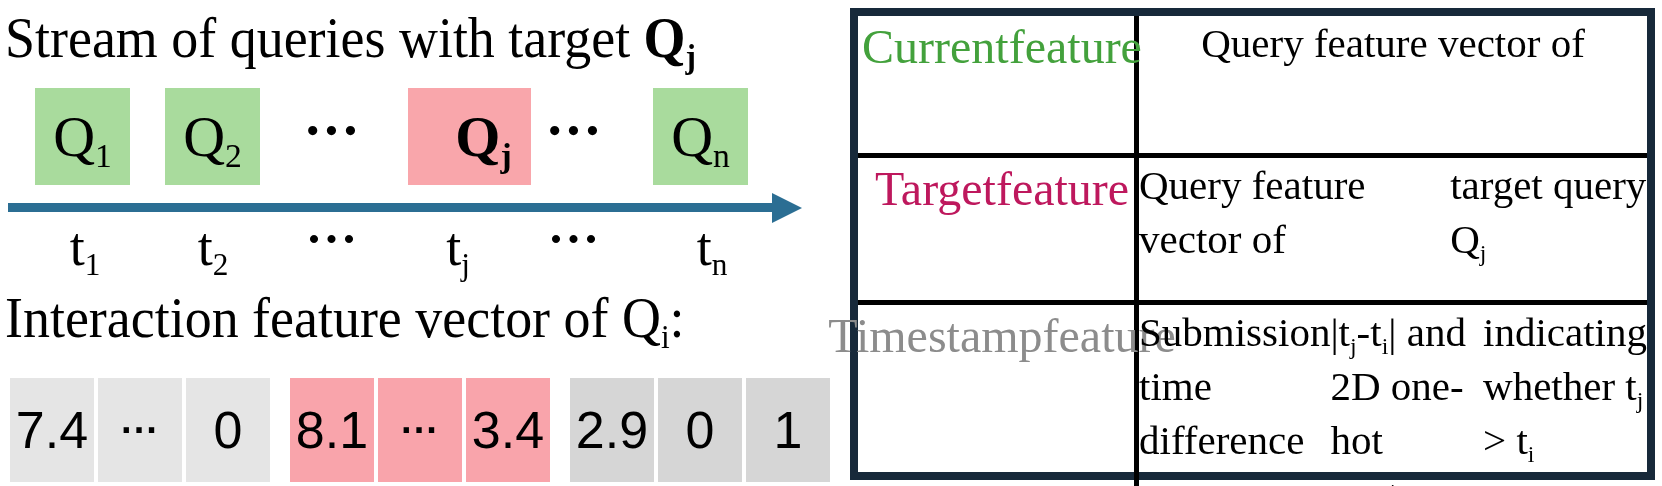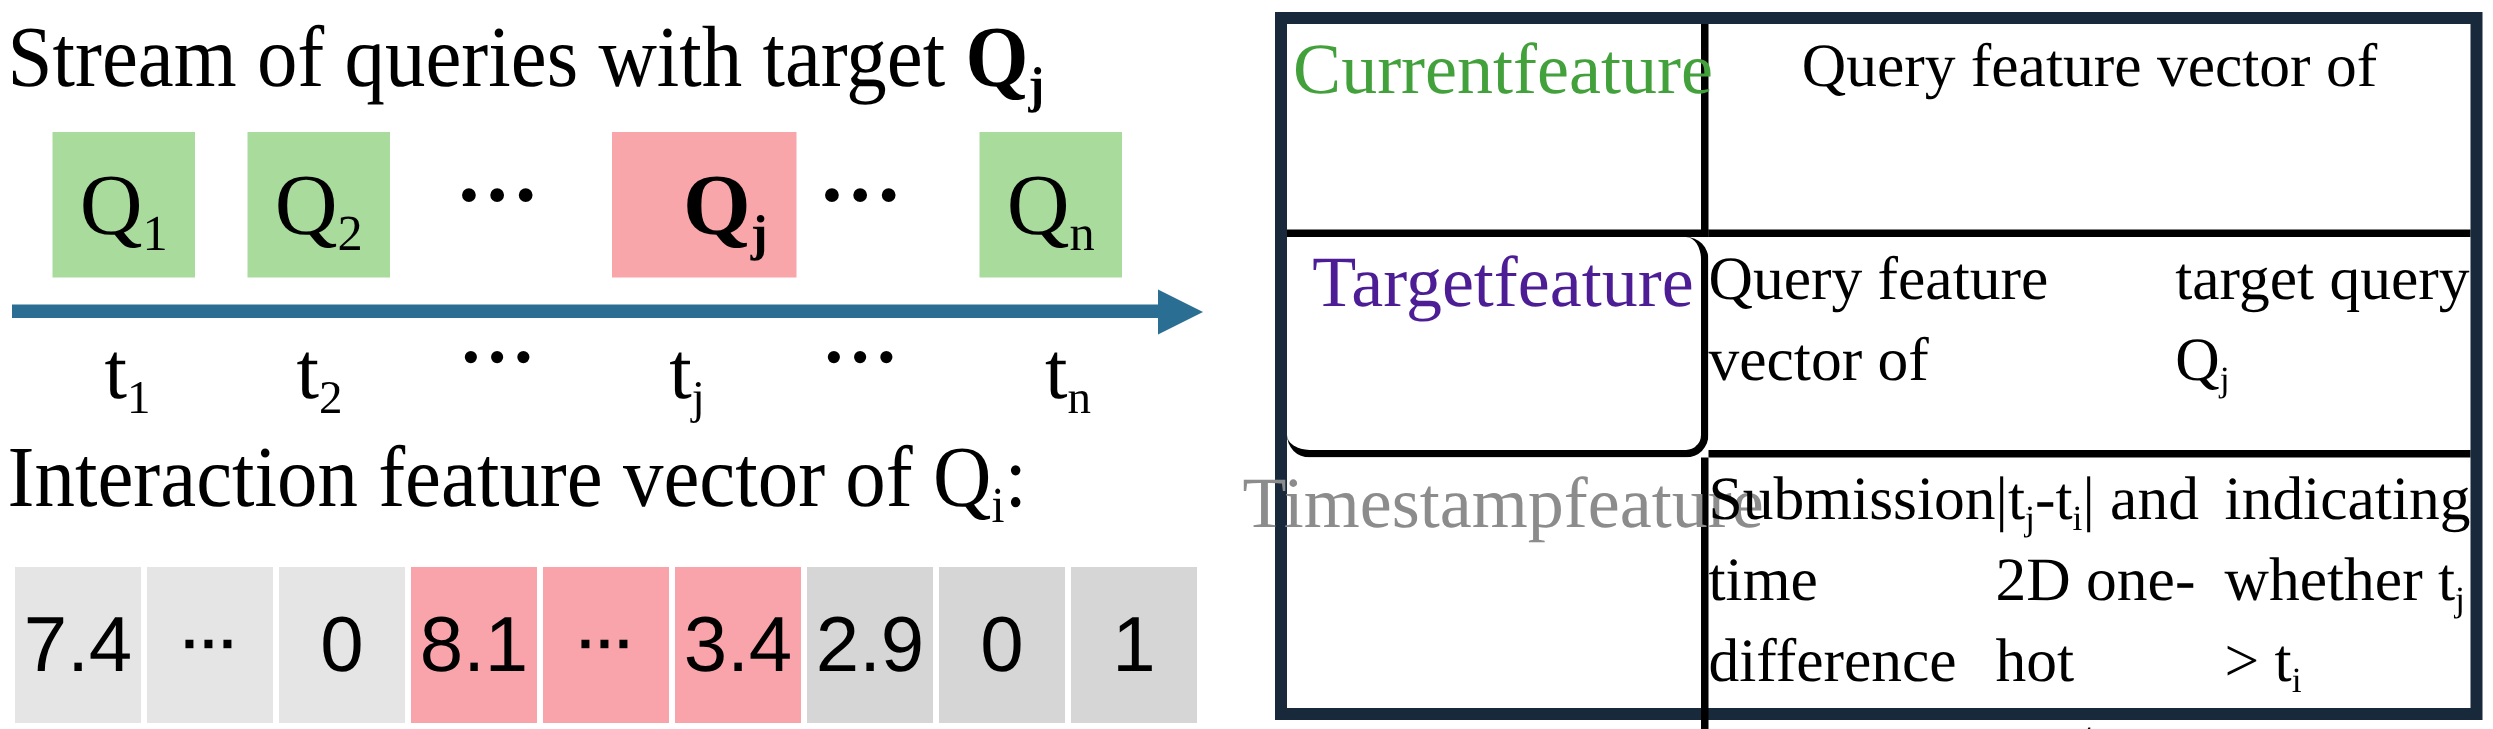--- a/index.html
+++ b/index.html
@@ -48,37 +48,37 @@
   }
   .cells-row { position:absolute; left:10px; top:378px; display:flex; }
   .cell {
     width:84px; height:104px; margin-right:4px;
     display:flex; align-items:center; justify-content:center;
     font-family:"Liberation Sans", sans-serif; font-size:52px;
   }
   .cell.current   { background:#e5e5e5; }
   .cell.target    { background:#f9a4ab; }
   .cell.timestamp { background:#d6d6d6; }
-  .cell.group-start { }
+  .cell.group-start { margin-left:16px; }
   .cell.dots-cell { font-size:38px; font-weight:bold; }
 
   
   .legend {
     position:absolute; left:850px; top:8px; width:805px; height:472px;
     box-sizing:border-box; border:8px solid #17293a; background:#fff;
     display:grid; grid-template-columns:281px 1fr; grid-template-rows:142px 147px 1fr;
   }
   .lcell {
     box-sizing:border-box; display:flex; flex-direction:row; justify-content:center;
   }
   .lcell.colsep { border-right:5px solid #000; }
   .lcell.rowsep { border-bottom:5px solid #000; }
   .feat-label { padding-left:12px; font-size:48px; line-height:1.3; }
   .feat-label.green { color:#43a13c; }
-  .feat-label.pink  { color:#4c1d95;border-radius:15px; }
+  .feat-label.pink  { color:#be185d; }
   .feat-label.gray  { color:#8c8c8c; }
   .feat-desc { font-size:41px; line-height:1.32; }
 </style>
 </head>
 <body>
 
 <div class="left-panel">
 
   <div class="stream-title"><span>Stream of queries with target </span><span class="bold">Q</span><span class="sub bold">j</span></div>
 

